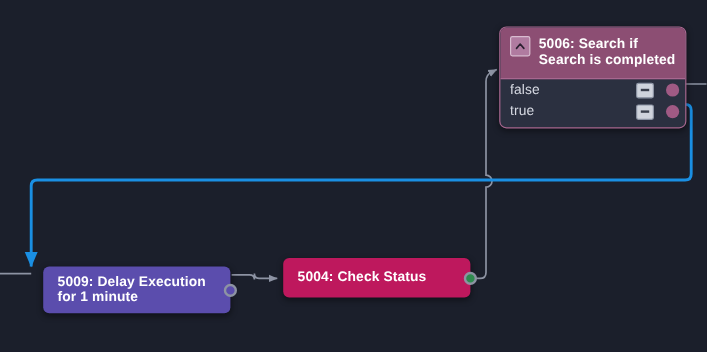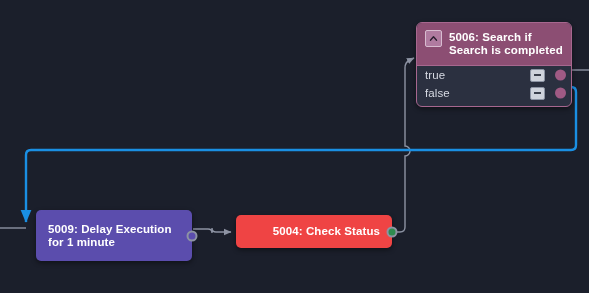--- a/index.html
+++ b/index.html
@@ -46,22 +46,21 @@
     align-items: center;
     padding: 0 12px;
   }
   .node-simple .label {
     display: block;
   }
   .node-delay {
     background: #5b4dad;
   }
   .node-status {
-    background: #ef4444;
-    justify-content: flex-end;
+    background: #be185d;
   }
 
   
   .node-condition {
     background: #2b3040;
     border: 1px solid #a7678f;
     border-radius: 6px;
     overflow: hidden;
   }
   .node-condition .node-header {
@@ -203,37 +202,37 @@
     <div class="node-header">
       <span class="header-icon">
         <svg width="9" height="9" viewBox="0 0 10 10" aria-hidden="true">
           <path d="M1.6 7 L5 3 L8.4 7" fill="none" stroke="#2b2030" stroke-width="1.5" stroke-linecap="round" stroke-linejoin="round"></path>
         </svg>
       </span>
       <span class="title">5006: Search if Search is completed</span>
     </div>
 
     <div class="port-row">
+      <span class="row-label">false</span>
+      <span class="minus-btn">
+          <i></i>
+        </span>
+      <span class="port-dot"></span>
+    </div>
+
+    <div class="port-row">
       <span class="row-label">true</span>
       <span class="minus-btn">
           <i></i>
         </span>
       <span class="port-dot"></span>
     </div>
-
-    <div class="port-row">
-      <span class="row-label">false</span>
-      <span class="minus-btn">
-          <i></i>
-        </span>
-      <span class="port-dot"></span>
-    </div>
   </div>
 
-  <div class="node node-simple node-delay" style="left:36px; top:210px; width:156px; height:51px;">
+  <div class="node node-simple node-delay" style="left:36px; top:222px; width:156px; height:39px;">
     <span class="label">5009: Delay Execution for 1 minute</span>
     <span class="out-port out-port-purple"></span>
   </div>
 
   <div class="node node-simple node-status" style="left:236px; top:215px; width:156px; height:33px;">
     <span class="label">5004: Check Status</span>
     <span class="out-port out-port-green"></span>
   </div>
 
 </div>

